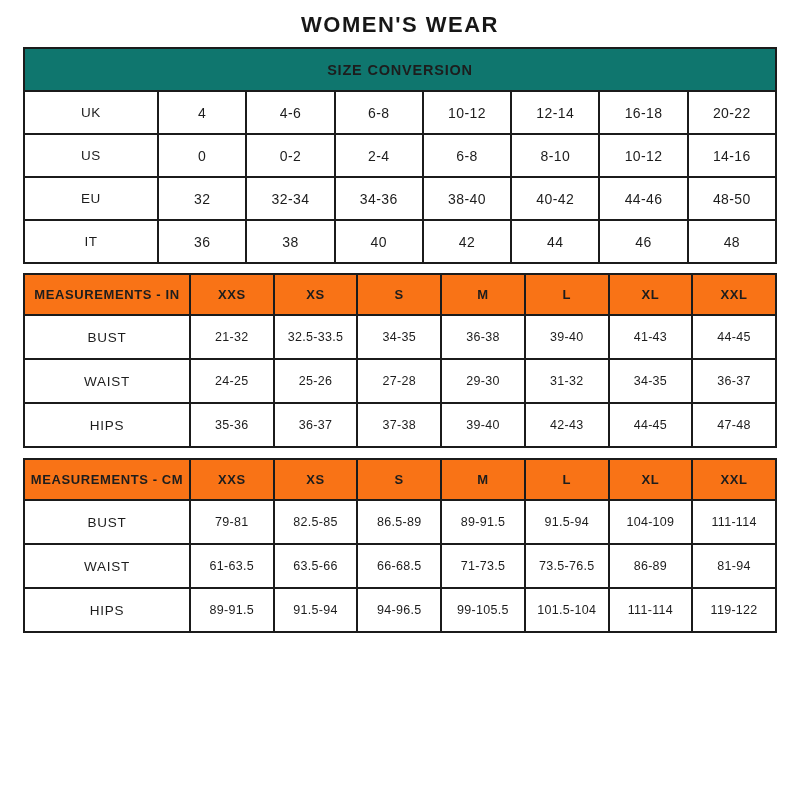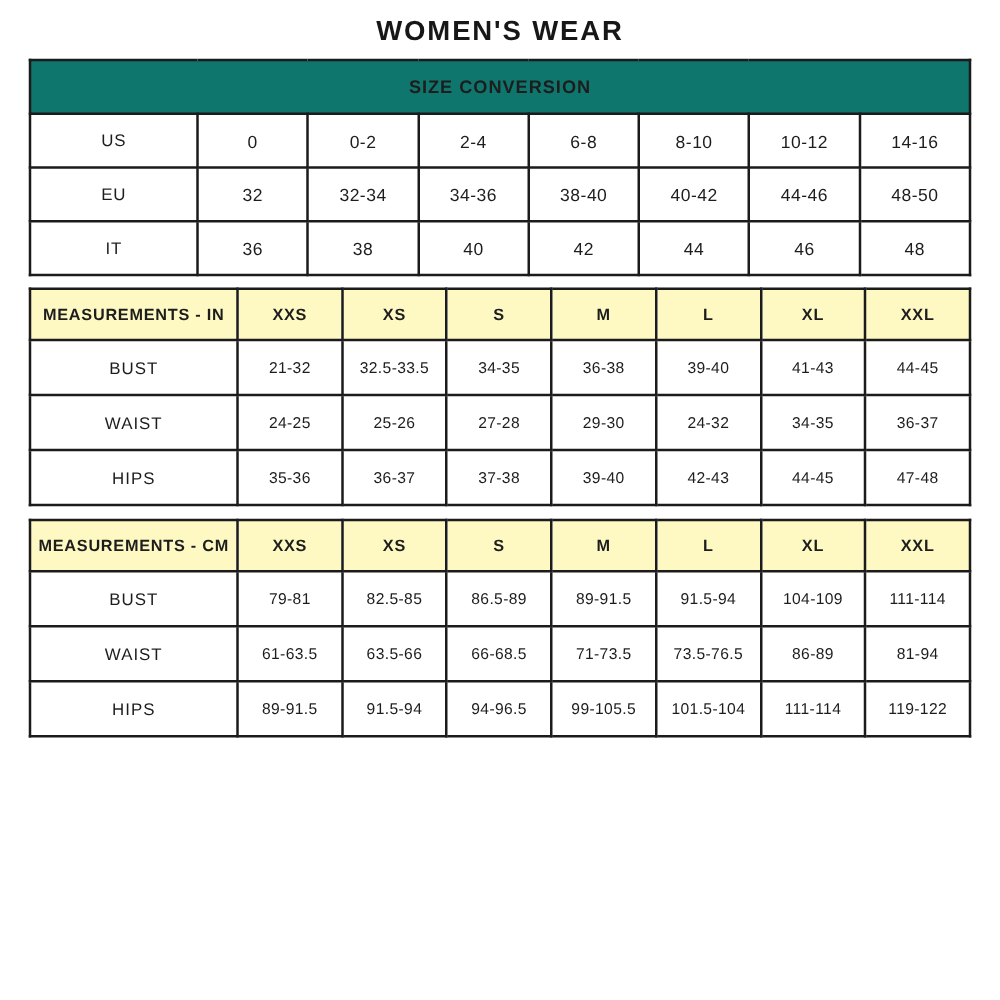--- a/index.html
+++ b/index.html
@@ -50,21 +50,21 @@
     letter-spacing: 0.8px;
   }
   .t1 td { height: 41px; font-size: 14px; letter-spacing: 0.4px; }
   .t1 tr.head-row td { font-weight: bold; font-size: 13px; letter-spacing: 0.6px; }
   .t1 td.rowlabel { font-size: 13.5px; letter-spacing: 0.6px; }
   
   .t2 { margin-top: 9px; }
   .t3 { margin-top: 10px; padding-left: 36px; }
   .tm tr.head-row td {
     height: 39px;
-    background: #fef9c3;
+    background: #f97316;
     font-weight: bold;
     font-size: 13px;
     letter-spacing: 0.6px;
   }
   .tm td { height: 42px; }
   .tm td.rowlabel { font-size: 13.5px; letter-spacing: 0.8px; }
   .tm td.val { font-size: 12.5px; letter-spacing: 0.3px; }
 </style>
 </head>
 <body>
@@ -83,20 +83,30 @@
         <col>
         <col>
         <col>
     </colgroup>
     <thead>
       <tr>
         <th class="banner" colspan="8">SIZE CONVERSION</th>
       </tr>
     </thead>
     <tbody>
+        <tr>
+          <td class="rowlabel">UK</td>
+          <td class="val">4</td>
+          <td class="val">4-6</td>
+          <td class="val">6-8</td>
+          <td class="val">10-12</td>
+          <td class="val">12-14</td>
+          <td class="val">16-18</td>
+          <td class="val">20-22</td>
+        </tr>
         <tr>
           <td class="rowlabel">US</td>
           <td class="val">0</td>
           <td class="val">0-2</td>
           <td class="val">2-4</td>
           <td class="val">6-8</td>
           <td class="val">8-10</td>
           <td class="val">10-12</td>
           <td class="val">14-16</td>
         </tr>
@@ -154,21 +164,21 @@
           <td class="val">39-40</td>
           <td class="val">41-43</td>
           <td class="val">44-45</td>
         </tr>
         <tr>
           <td class="rowlabel">WAIST</td>
           <td class="val">24-25</td>
           <td class="val">25-26</td>
           <td class="val">27-28</td>
           <td class="val">29-30</td>
-          <td class="val">24-32</td>
+          <td class="val">31-32</td>
           <td class="val">34-35</td>
           <td class="val">36-37</td>
         </tr>
         <tr>
           <td class="rowlabel">HIPS</td>
           <td class="val">35-36</td>
           <td class="val">36-37</td>
           <td class="val">37-38</td>
           <td class="val">39-40</td>
           <td class="val">42-43</td>

